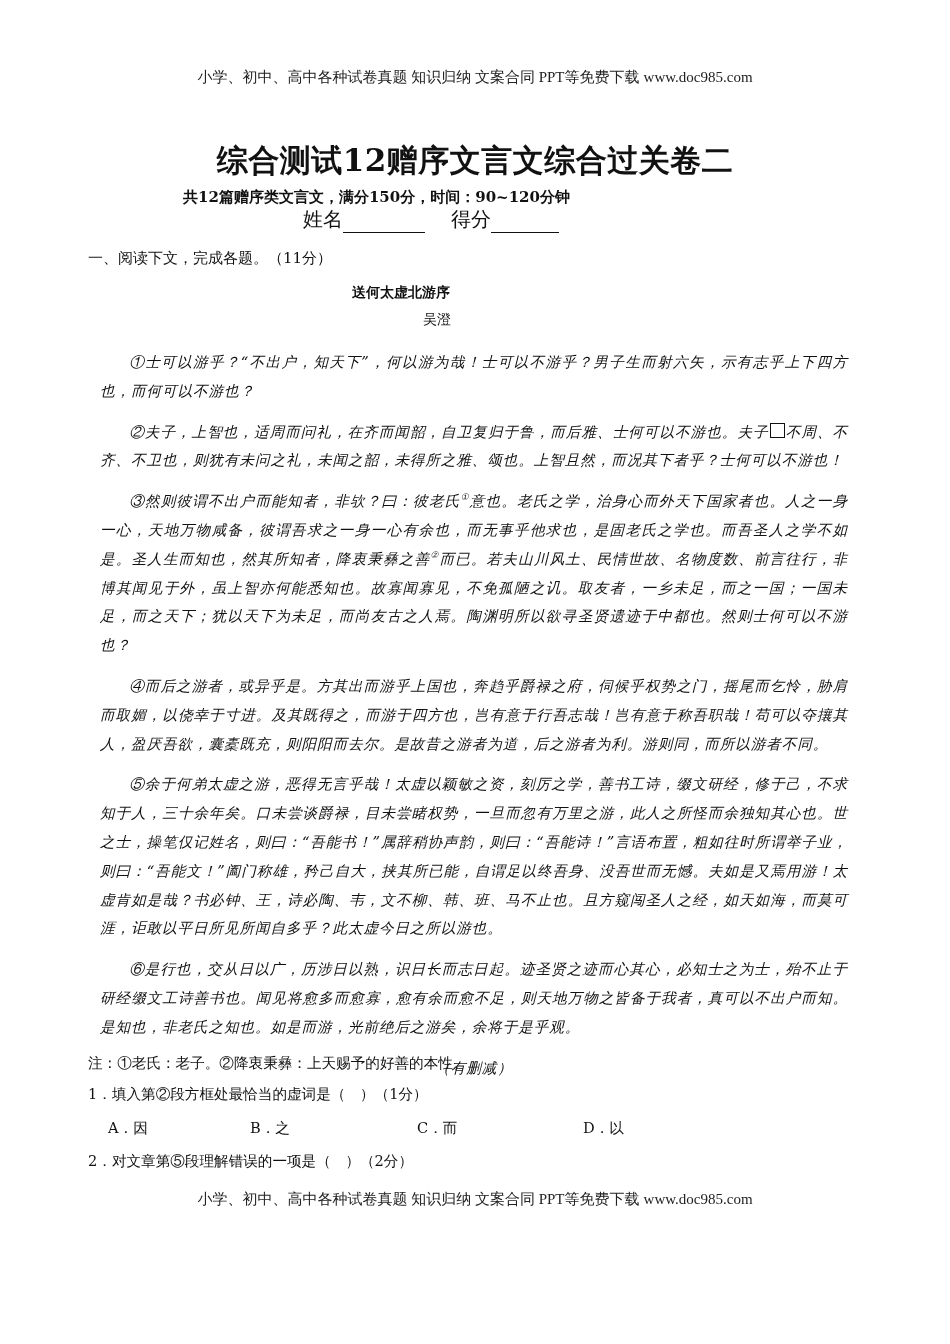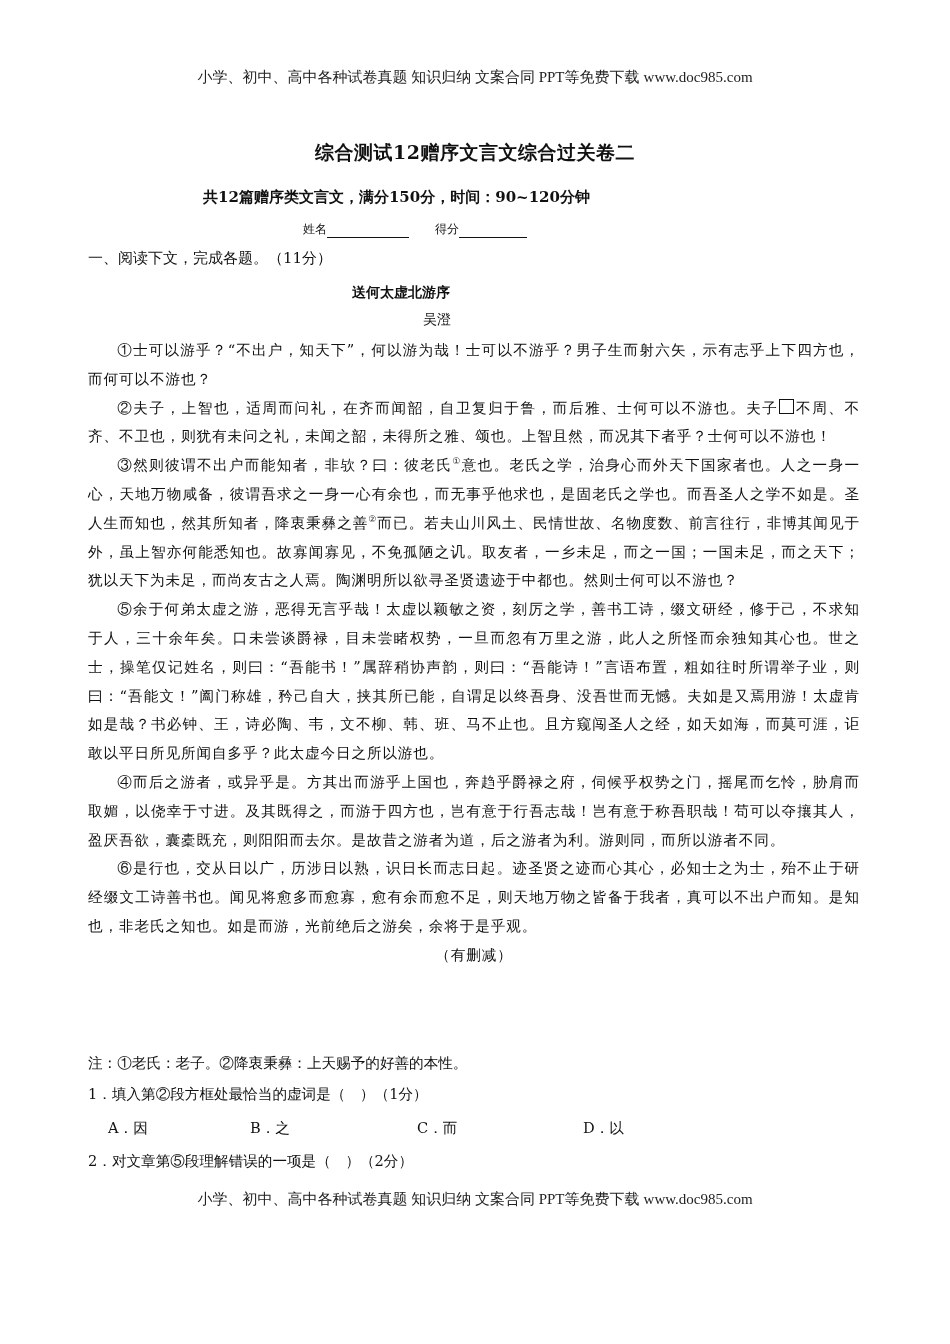--- a/index.html
+++ b/index.html
@@ -4,33 +4,33 @@
 <style>
   html, body { margin: 0; padding: 0; background: #ffffff; }
   body { width: 950px; height: 1344px; position: relative; overflow: hidden;
          font-family: "DejaVu Serif", "Liberation Serif", serif; color: #111; }
   .hdr, .ftr { position: absolute; left: 0; width: 950px; text-align: center;
                font-family: "Liberation Serif", "DejaVu Serif", serif; font-size: 15px; color: #222; }
   .hdr { top: 68px; }
   .ftr { top: 1190px; }
   .hdr .url, .ftr .url { margin-left: 4px; }
   .title { position: absolute; top: 140px; left: 0; width: 950px; text-align: center;
-           font-family: "DejaVu Serif", "Liberation Serif", serif; font-weight: bold; font-size: 19px; letter-spacing: 0.5px; }
+           font-family: "DejaVu Serif", "Liberation Serif", serif; font-weight: bold; font-size: 31px; letter-spacing: 0.5px; }
   .subtitle { position: absolute; top: 188px; left: 0; width: 753px; text-align: center;
-              font-weight: bold; font-size: 15px; padding-left: 20px; }
-  .namerow { position: absolute; top: 221px; left: 303px; font-size: 12px; }
+              font-weight: bold; font-size: 15px; }
+  .namerow { position: absolute; top: 206px; left: 303px; font-size: 20px; }
   .namerow .blank { display: inline-block; border-bottom: 1px solid #111; height: 16px; vertical-align: bottom; }
   .namerow .b1 { width: 82px; margin-right: 26px; }
   .namerow .b2 { width: 68px; }
   .section { position: absolute; top: 249px; left: 88px; font-size: 15px; }
   .ptitle { position: absolute; top: 284px; left: 0; width: 802px; text-align: center; font-weight: bold; font-size: 14px; }
   .author { position: absolute; top: 311px; left: 0; width: 874px; text-align: center; font-size: 14px; }
   .body-text { position: absolute; top: 336px; left: 88px; width: 772px; font-size: 14.6px;
                line-height: 28.8px; text-align: justify; letter-spacing: 0.9px; }
-  .body-text p { margin: 0; text-indent: 2em; }
+  .body-text p { margin: 12px; text-indent: 2em; font-style: italic; }
   .box { display: inline-block; width: 13px; height: 13px; border: 1px solid #111; vertical-align: -1px; margin: 0 1px; }
   sup { font-size: 9px; line-height: 0; }
   .source { text-align: center; text-indent: 0 !important; margin-top: 0 !important; }
   .notes { position: absolute; top: 1054px; left: 88px; font-size: 14.6px; }
   .q1 { position: absolute; top: 1085px; left: 88px; font-size: 14.6px; }
   .opts { position: absolute; top: 1119px; left: 108px; font-size: 14.6px; width: 700px; }
   .opts span { position: absolute; white-space: nowrap; }
   .q2 { position: absolute; top: 1152px; left: 88px; font-size: 14.6px; text-align: right; }
 </style>
 </head>
@@ -49,22 +49,22 @@
 
 <div class="section">一、阅读下文，完成各题。（11分）</div>
 
 <div class="ptitle">送何太虚北游序</div>
 <div class="author">吴澄</div>
 
 <div class="body-text">
   <p>①士可以游乎？“不出户，知天下”，何以游为哉！士可以不游乎？男子生而射六矢，示有志乎上下四方也，而何可以不游也？</p>
   <p><span>②夫子，上智也，适周而问礼，在齐而闻韶，自卫复归于鲁，而后雅、士何可以不游也。夫子</span><span class="box"></span><span>不周、不齐、不卫也，则犹有未问之礼，未闻之韶，未得所之雅、颂也。上智且然，而况其下者乎？士何可以不游也！</span></p>
   <p><span>③然则彼谓不出户而能知者，非欤？曰：彼老氏</span><sup>①</sup><span>意也。老氏之学，治身心而外天下国家者也。人之一身一心，天地万物咸备，彼谓吾求之一身一心有余也，而无事乎他求也，是固老氏之学也。而吾圣人之学不如是。圣人生而知也，然其所知者，降衷秉彝之善</span><sup>②</sup><span>而已。若夫山川风土、民情世故、名物度数、前言往行，非博其闻见于外，虽上智亦何能悉知也。故寡闻寡见，不免孤陋之讥。取友者，一乡未足，而之一国；一国未足，而之天下；犹以天下为未足，而尚友古之人焉。陶渊明所以欲寻圣贤遗迹于中都也。然则士何可以不游也？</span></p>
+  <p>④而后之游者，或异乎是。方其出而游乎上国也，奔趋乎爵禄之府，伺候乎权势之门，摇尾而乞怜，胁肩而取媚，以侥幸于寸进。及其既得之，而游于四方也，岂有意于行吾志哉！岂有意于称吾职哉！苟可以夺攘其人，盈厌吾欲，囊橐既充，则阳阳而去尔。是故昔之游者为道，后之游者为利。游则同，而所以游者不同。</p>
   <p>⑤余于何弟太虚之游，恶得无言乎哉！太虚以颖敏之资，刻厉之学，善书工诗，缀文研经，修于己，不求知于人，三十余年矣。口未尝谈爵禄，目未尝睹权势，一旦而忽有万里之游，此人之所怪而余独知其心也。世之士，操笔仅记姓名，则曰：“吾能书！”属辞稍协声韵，则曰：“吾能诗！”言语布置，粗如往时所谓举子业，则曰：“吾能文！”阖门称雄，矜己自大，挟其所已能，自谓足以终吾身、没吾世而无憾。夫如是又焉用游！太虚肯如是哉？书必钟、王，诗必陶、韦，文不柳、韩、班、马不止也。且方窥闯圣人之经，如天如海，而莫可涯，讵敢以平日所见所闻自多乎？此太虚今日之所以游也。</p>
-  <p>④而后之游者，或异乎是。方其出而游乎上国也，奔趋乎爵禄之府，伺候乎权势之门，摇尾而乞怜，胁肩而取媚，以侥幸于寸进。及其既得之，而游于四方也，岂有意于行吾志哉！岂有意于称吾职哉！苟可以夺攘其人，盈厌吾欲，囊橐既充，则阳阳而去尔。是故昔之游者为道，后之游者为利。游则同，而所以游者不同。</p>
   <p>⑥是行也，交从日以广，历涉日以熟，识日长而志日起。迹圣贤之迹而心其心，必知士之为士，殆不止于研经缀文工诗善书也。闻见将愈多而愈寡，愈有余而愈不足，则天地万物之皆备于我者，真可以不出户而知。是知也，非老氏之知也。如是而游，光前绝后之游矣，余将于是乎观。</p>
   <p class="source">（有删减）</p>
 </div>
 
 <div class="notes">注：①老氏：老子。②降衷秉彝：上天赐予的好善的本性。</div>
 
 <div class="q1">1．填入第②段方框处最恰当的虚词是（　）（1分）</div>
 <div class="opts">
   <span style="left:0px">A．因</span>
   <span style="left:142px">B．之</span>

